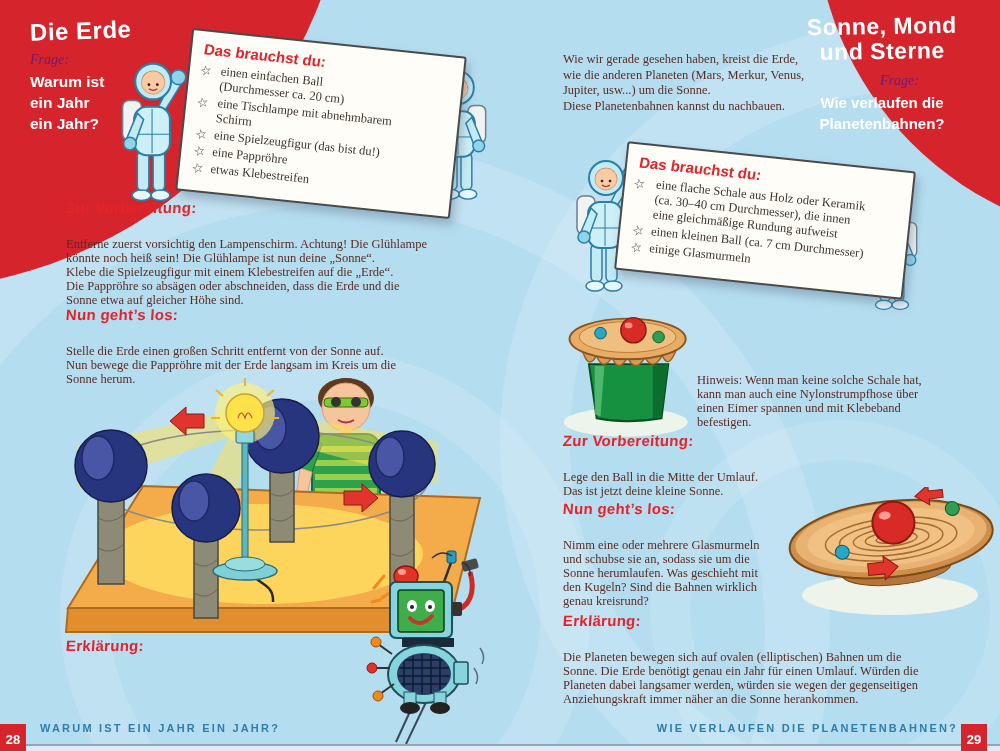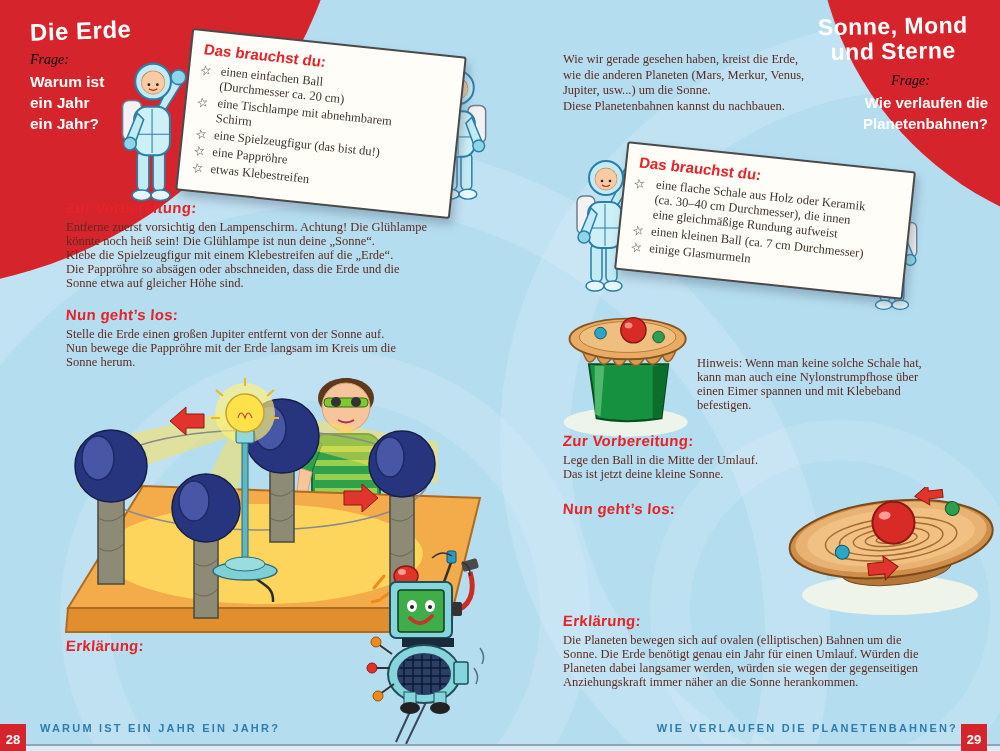--- a/index.html
+++ b/index.html
@@ -10,40 +10,40 @@
   #sw2{left:60px;top:350px;width:430px;height:430px;border:50px solid rgba(255,255,255,.14);}
   #sw3{left:500px;top:20px;width:700px;height:700px;border:70px solid rgba(255,255,255,.15);}
   #sw4{left:650px;top:420px;width:300px;height:300px;border:40px solid rgba(255,255,255,.13);}
   .blob{position:absolute;border-radius:50%;background:#d6242c;z-index:1;}
   #blob-left{left:-550px;top:-610px;width:900px;height:900px;}
   #blob-right{left:815px;top:-420px;width:660px;height:660px;}
   .corner{position:absolute;z-index:4;color:#fff;}
   #corner-left{left:30px;top:16px;width:220px;}
   .big-title{font-family:"Liberation Sans",sans-serif;font-weight:bold;font-size:24px;
              letter-spacing:.5px;transform:rotate(-2deg);white-space:pre-line;line-height:1.1;}
-  .frage{font-style:italic;font-size:14px;color:#000000;margin-top:10px;}
+  .frage{font-style:italic;font-size:14px;color:#701a75;margin-top:10px;}
   .question{font-family:"Liberation Sans",sans-serif;font-weight:bold;font-size:15.5px;
             line-height:21px;white-space:pre-line;margin-top:3px;}
-  #corner-right{right:12px;top:14px;width:190px;text-align:center;}
+  #corner-right{right:23px;top:14px;width:190px;text-align:center;}
   #corner-right .big-title{font-size:23px;transform:rotate(-1deg);}
   #corner-right .frage{text-align:right;padding-right:58px;margin-top:8px;}
-  #corner-right .question{text-align:right;font-size:15px;line-height:21px;}
+  #corner-right .question{font-size:15px;line-height:21px;}
   .note-box{position:absolute;z-index:3;background:#fffdf8;border:2px solid #4a4a4a;border-radius:3px;
             box-shadow:4px 6px 10px rgba(90,110,130,.4);padding:9px 12px 13px;transform:rotate(6deg);}
   #box-left{left:183px;top:42px;width:248px;}
   #box-right{left:620px;top:156px;width:262px;}
   .box-head{font-family:"Liberation Sans",sans-serif;font-weight:bold;font-size:15px;
             color:#e52329;margin-bottom:5px;transform:skewX(-4deg);}
   .mat-item{display:flex;gap:6px;font-size:12.5px;line-height:15px;color:#3d332a;margin-bottom:2px;}
   .star{flex:0 0 13px;font-size:13px;color:#444;transform:rotate(-14deg);line-height:15px;}
   .mat-text{white-space:pre-line;}
   .sec{position:absolute;z-index:3;}
   .red-head{font-family:"Liberation Sans",sans-serif;font-weight:bold;font-size:15px;
             color:#e52329;letter-spacing:.3px;transform:skewX(-4deg);transform-origin:left;}
-  .body-text{font-size:12.5px;line-height:14px;color:#5c2b21;white-space:pre-line;margin-top:4px;}
+  .body-text{font-size:12.5px;line-height:14px;color:#5c2b21;white-space:pre-line;margin-top:21px;}
   #l-vorb{left:66px;top:199px;width:430px;}
   #l-los{left:66px;top:306px;width:430px;}
   #l-erk{left:66px;top:637px;width:430px;}
   #r-intro{left:563px;top:52px;width:430px;}
   #r-intro .body-text{margin-top:0;line-height:15.5px;}
   #r-hinweis{left:697px;top:352px;width:290px;}
   #r-vorb{left:563px;top:432px;width:430px;}
   #r-los{left:563px;top:500px;width:330px;}
   #r-erk{left:563px;top:612px;width:435px;}
   .illo{position:absolute;z-index:2;}
@@ -172,21 +172,21 @@
   <div class="sec" id="l-vorb">
     <div class="red-head">Zur Vorbereitung:</div>
     <div class="body-text">Entferne zuerst vorsichtig den Lampenschirm. Achtung! Die Glühlampe
 könnte noch heiß sein! Die Glühlampe ist nun deine „Sonne“.
 Klebe die Spielzeugfigur mit einem Klebestreifen auf die „Erde“.
 Die Pappröhre so absägen oder abschneiden, dass die Erde und die
 Sonne etwa auf gleicher Höhe sind.</div>
   </div>
   <div class="sec" id="l-los">
     <div class="red-head">Nun geht’s los:</div>
-    <div class="body-text">Stelle die Erde einen großen Jupiter entfernt von der Sonne auf.
+    <div class="body-text">Stelle die Erde einen großen Schritt entfernt von der Sonne auf.
 Nun bewege die Pappröhre mit der Erde langsam im Kreis um die
 Sonne herum.</div>
   </div>
   <div class="sec" id="l-erk">
     <div class="red-head">Erklärung:</div>
   </div>
 
   <div class="sec" id="r-hinweis">
     <div class="body-text">Hinweis: Wenn man keine solche Schale hat,
 kann man auch eine Nylonstrumpfhose über
@@ -199,20 +199,25 @@
 Jupiter, usw...) um die Sonne.
 Diese Planetenbahnen kannst du nachbauen.</div>
   </div>
   <div class="sec" id="r-vorb">
     <div class="red-head">Zur Vorbereitung:</div>
     <div class="body-text">Lege den Ball in die Mitte der Umlauf.
 Das ist jetzt deine kleine Sonne.</div>
   </div>
   <div class="sec" id="r-los">
     <div class="red-head">Nun geht’s los:</div>
+    <div class="body-text">Nimm eine oder mehrere Glasmurmeln
+und schubse sie an, sodass sie um die
+Sonne herumlaufen. Was geschieht mit
+den Kugeln? Sind die Bahnen wirklich
+genau kreisrund?</div>
   </div>
   <div class="sec" id="r-erk">
     <div class="red-head">Erklärung:</div>
     <div class="body-text">Die Planeten bewegen sich auf ovalen (elliptischen) Bahnen um die
 Sonne. Die Erde benötigt genau ein Jahr für einen Umlauf. Würden die
 Planeten dabei langsamer werden, würden sie wegen der gegenseitigen
 Anziehungskraft immer näher an die Sonne herankommen.</div>
   </div>
 
   <svg class="illo" style="left:48px;top:358px" width="470" height="360" viewBox="0 0 470 360">

